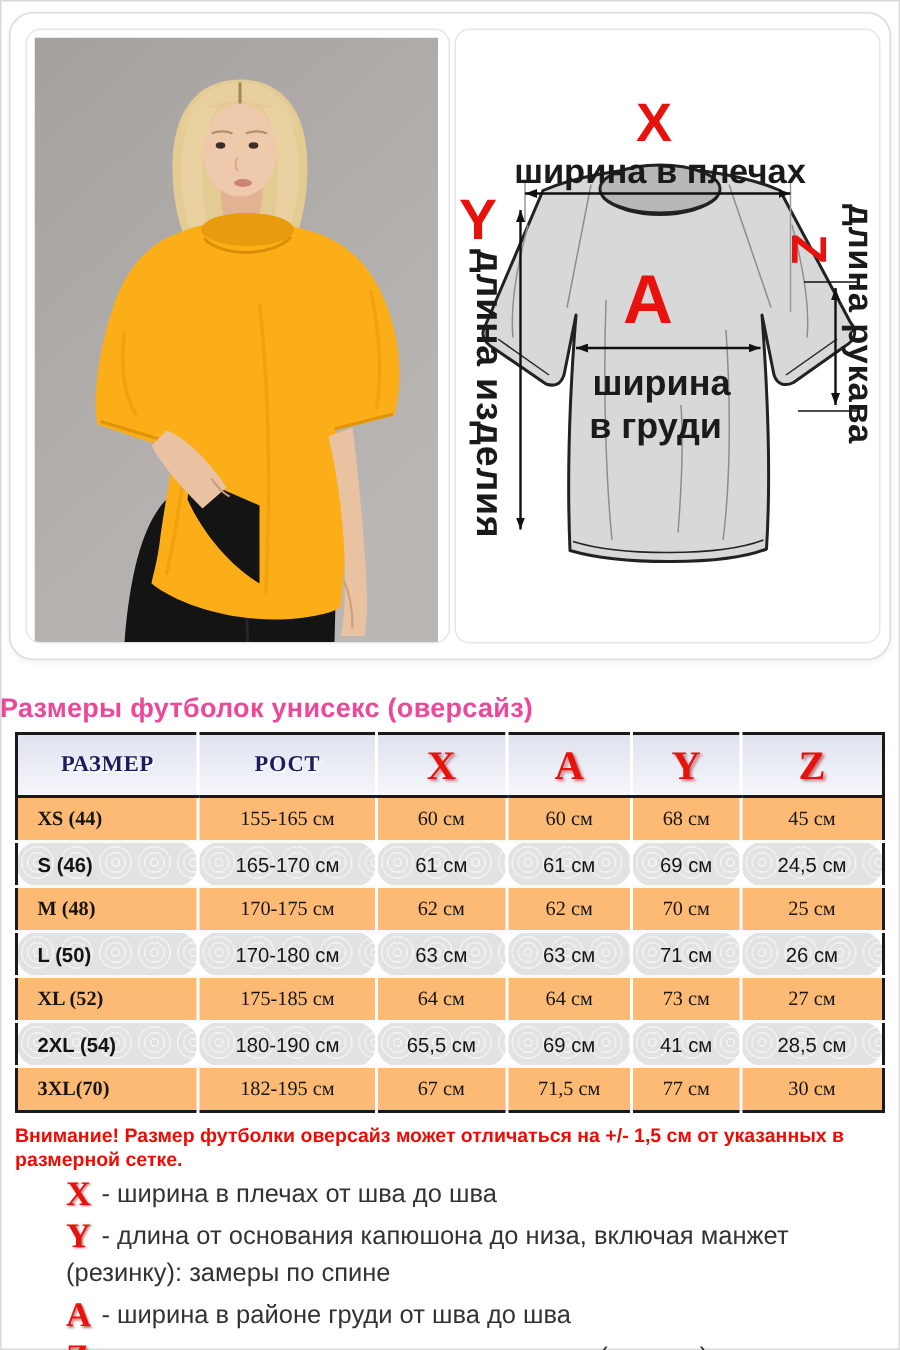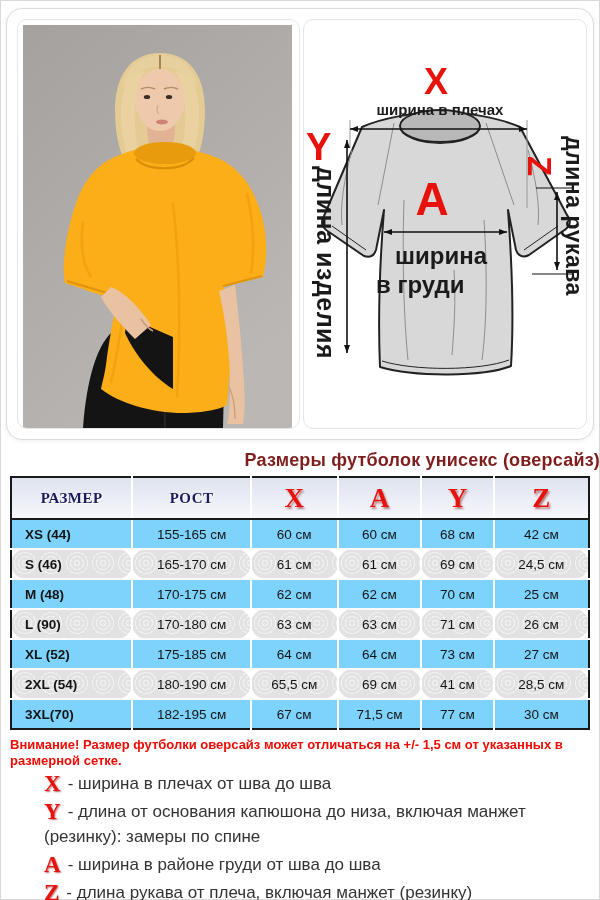--- a/index.html
+++ b/index.html
@@ -20,22 +20,22 @@
   .photo-panel svg{position:absolute;left:5px;top:5px;}
   .diagram-panel{left:296px;width:282px;height:408px;}
   .diagram-panel svg{position:absolute;left:0;top:0;}
   .dlabel{position:absolute;font-weight:bold;color:#1a1a1a;line-height:1.05;}
   .dletter{position:absolute;font-weight:bold;color:#e8120d;line-height:1;}
   .vlabel{position:absolute;transform-origin:0 0;transform:rotate(90deg);white-space:nowrap;
           font-weight:bold;color:#1a1a1a;line-height:1;}
   .zrot{transform-origin:0 0;transform:rotate(90deg);}
   
   .section-title{
-    text-align:right;font-size:18px;font-weight:bold;color:#7f1d1d;
-    margin:10px 0 5px 0;letter-spacing:.2px;
+    text-align:left;font-size:18px;font-weight:bold;color:#ec4899;
+    margin:22px 0 5px 0;letter-spacing:.2px;
   }
   
   table.size-table{
     border-collapse:collapse;width:580px;margin:0 10px;border:2px solid #1a1a1a;
     table-layout:fixed;
     padding-left:28px;
   }
   table.size-table th{
     height:38px;background:linear-gradient(#dfe3ef,#f6f7fc);
     border-bottom:2px solid #1a1a1a;border-left:2px solid #fff;vertical-align:middle;
@@ -43,21 +43,21 @@
   table.size-table th:first-child{border-left:none;}
   th.h-text{font-family:"Liberation Serif","DejaVu Serif",serif;font-size:15px;
     color:#1b1b5e;font-weight:bold;letter-spacing:.5px;text-shadow:1px 1px 0 #fff;}
   th.h-letter{font-family:"Liberation Serif","DejaVu Serif",serif;font-size:27px;
     color:#e8120d;font-weight:bold;text-shadow:1.5px 1.5px 2px rgba(140,20,20,.55);}
   table.size-table td{
     height:26px;font-size:13.5px;text-align:center;vertical-align:middle;
     border-left:2px solid #fff;border-top:2px solid #fafafa;color:#141414;
   }
   table.size-table td:first-child{border-left:none;text-align:left;padding-left:13px;font-weight:bold;}
-  tr.row-plain td{background-color:#7dd3fc;}
+  tr.row-plain td{background-color:#fdba74;font-family:Liberation Serif, serif;}
   tr.row-pattern td{
     background-color:#e2e2e2;
     background-image:radial-gradient(circle,rgba(255,255,255,0) 0 2px,rgba(255,255,255,.5) 2px 3px,
       rgba(255,255,255,0) 3px 6px,rgba(255,255,255,.5) 6px 7px,
       rgba(255,255,255,0) 7px 10px,rgba(255,255,255,.5) 10px 11px,rgba(255,255,255,0) 11px);
     background-size:26px 26px;
     border-radius:15px;
   }
   
   .warning-text{
@@ -187,31 +187,31 @@
         <line x1="46" y1="109" x2="223" y2="109" marker-start="url(#as)" marker-end="url(#ae)"></line>
         <line x1="43" y1="120" x2="43" y2="333" marker-start="url(#as)" marker-end="url(#ae)"></line>
         <line x1="80" y1="212" x2="203" y2="212" marker-start="url(#as)" marker-end="url(#ae)"></line>
         <line x1="253" y1="172" x2="253" y2="250" marker-start="url(#as)" marker-end="url(#ae)"></line>
         <path d="M232,168 L268,168" stroke-width="1"></path>
         <path d="M228,254 L268,254" stroke-width="1"></path>
       </g>
     </svg>
 
     <div class="dletter" style="left:104px;top:44px;width:56px;text-align:center;font-size:36px;">X</div>
-    <div class="dlabel" style="left:28px;top:82px;width:216px;text-align:center;font-size:15px;">ширина в плечах</div>
+    <div class="dlabel" style="left:28px;top:82px;width:216px;text-align:center;font-size:23px;">ширина в плечах</div>
 
     <div class="dletter" style="left:2px;top:108px;font-size:38px;">Y</div>
     <div class="vlabel" style="left:34px;top:146px;font-size:25px;letter-spacing:.5px;">длина изделия</div>
 
     <div class="dletter zrot" style="left:252px;top:136px;font-size:33px;">Z</div>
     <div class="vlabel" style="left:281px;top:116px;font-size:23px;letter-spacing:.5px;">длина рукава</div>
 
     <div class="dletter" style="left:96px;top:156px;width:64px;text-align:center;font-size:46px;">A</div>
     <div class="dlabel" style="left:62px;top:221px;width:150px;text-align:center;font-size:24px;line-height:29px;">ширина</div>
-    <div class="dlabel" style="left:72px;top:250px;width:150px;text-align:left;font-size:24px;line-height:29px;">в груди</div>
+    <div class="dlabel" style="left:58px;top:250px;width:150px;text-align:center;font-size:24px;line-height:29px;">в груди</div>
   </div>
 </div>
 
 <div class="section-title">Размеры футболок унисекс (оверсайз)</div>
 
 <table class="size-table">
   <colgroup>
     <col style="width:21%">
       <col style="width:20.5%">
       <col style="width:15%">
@@ -229,40 +229,40 @@
       <th class="h-letter">Z</th>
     </tr>
   </thead>
   <tbody>
     <tr class="row-plain">
       <td>XS (44)</td>
       <td>155-165 см</td>
       <td>60 см</td>
       <td>60 см</td>
       <td>68 см</td>
-      <td>42 см</td>
+      <td>45 см</td>
     </tr>
     <tr class="row-pattern">
       <td>S (46)</td>
       <td>165-170 см</td>
       <td>61 см</td>
       <td>61 см</td>
       <td>69 см</td>
       <td>24,5 см</td>
     </tr>
     <tr class="row-plain">
       <td>M (48)</td>
       <td>170-175 см</td>
       <td>62 см</td>
       <td>62 см</td>
       <td>70 см</td>
       <td>25 см</td>
     </tr>
     <tr class="row-pattern">
-      <td>L (90)</td>
+      <td>L (50)</td>
       <td>170-180 см</td>
       <td>63 см</td>
       <td>63 см</td>
       <td>71 см</td>
       <td>26 см</td>
     </tr>
     <tr class="row-plain">
       <td>XL (52)</td>
       <td>175-185 см</td>
       <td>64 см</td>

